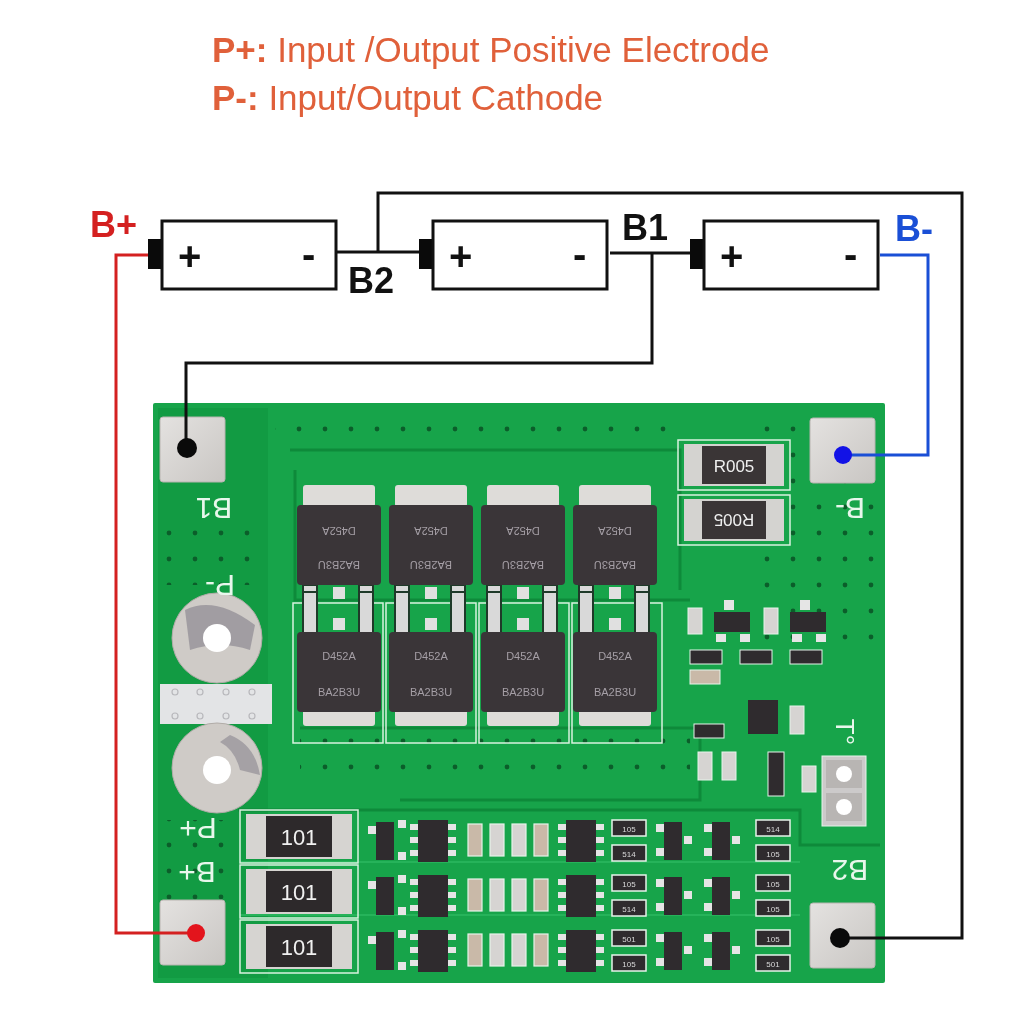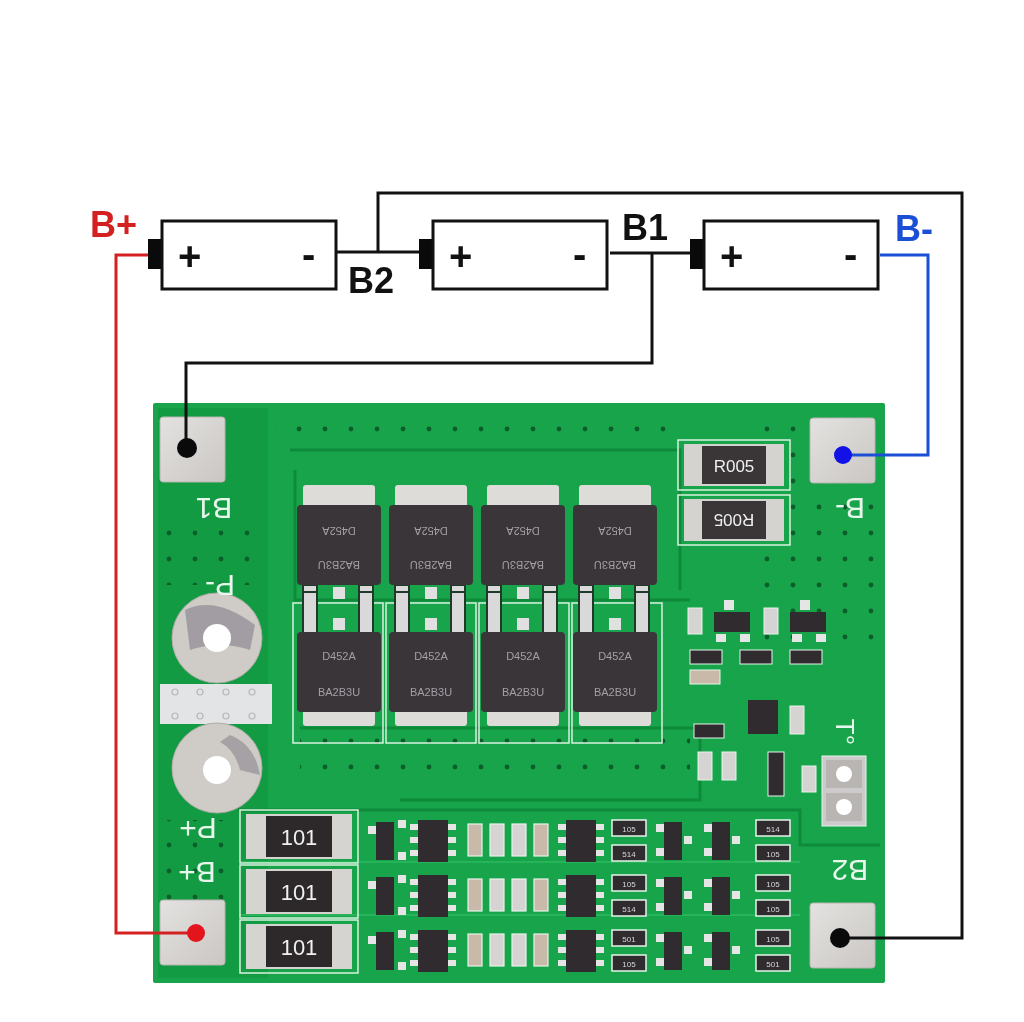--- a/index.html
+++ b/index.html
@@ -10,20 +10,22 @@
     svg#diagram { position: absolute; left: 0; top: 0; }
     .lbl-b { font-family: "Liberation Sans", sans-serif; font-weight: bold; }
     .silk { font-family: "Liberation Sans", sans-serif; fill: #e8f7ec; }
     .chip-txt { font-family: "Liberation Sans", sans-serif; fill: #a59fa6; font-size: 11px; }
     .res-txt { font-family: "Liberation Sans", sans-serif; fill: #f0f0f0; }
   </style>
 </head>
 <body>
 
 <div class="legend">
+  <div class="row"><span class="key">P+:</span><span> Input /Output Positive Electrode</span></div>
+  <div class="row"><span class="key">P-:</span><span> Input/Output Cathode</span></div>
 </div>
 
 <svg id="diagram" width="1024" height="1022" viewBox="0 0 1024 1022" xmlns="http://www.w3.org/2000/svg">
   <defs>
     <pattern id="vias" width="26" height="26" patternUnits="userSpaceOnUse">
       <circle cx="13" cy="13" r="2.4" fill="#0b5e2a"></circle>
     </pattern>
     <linearGradient id="padgrad" x1="0" y1="0" x2="1" y2="1">
       <stop offset="0" stop-color="#e4e2e0"></stop>
       <stop offset="1" stop-color="#c9c6c3"></stop>

